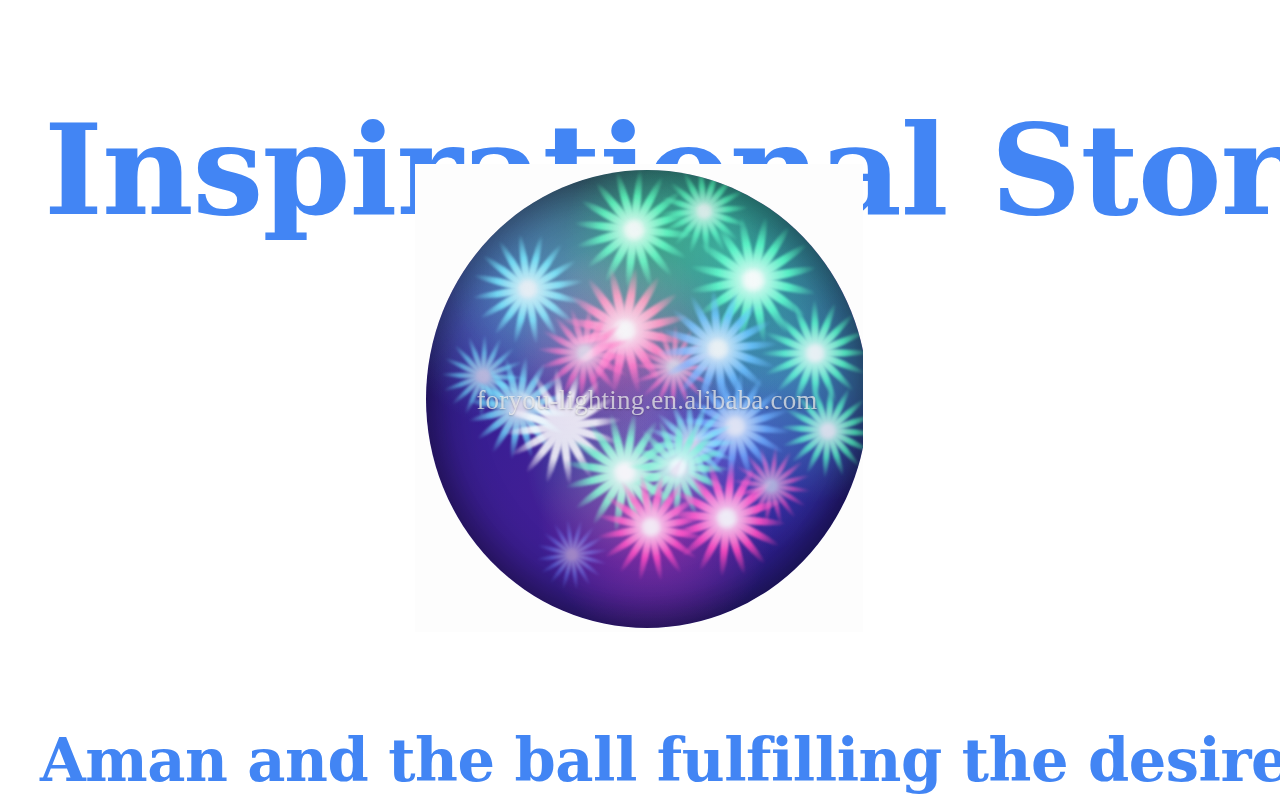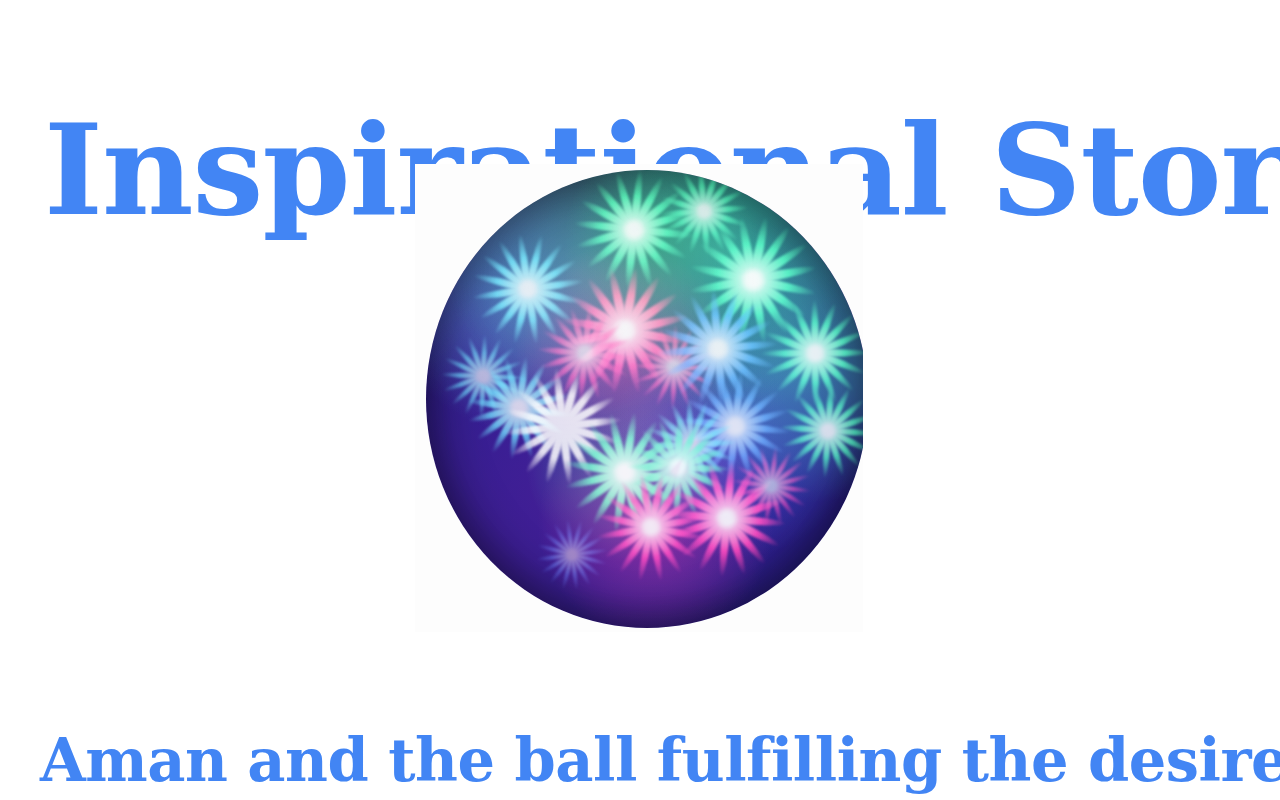--- a/index.html
+++ b/index.html
@@ -387,18 +387,19 @@
             <i style="width: 72px; height: 5.4px; margin-left: -36px; margin-top: -2.7px; transform: rotate(60deg); background: linear-gradient(90deg, rgba(255, 255, 255, 0) 0%, rgb(60, 125, 255) 22%, rgb(255, 255, 255) 50%, rgb(60, 125, 255) 78%, rgba(255, 255, 255, 0) 100%);"></i>
             <i style="width: 72px; height: 5.4px; margin-left: -36px; margin-top: -2.7px; transform: rotate(82.5deg); background: linear-gradient(90deg, rgba(255, 255, 255, 0) 0%, rgb(60, 125, 255) 22%, rgb(255, 255, 255) 50%, rgb(60, 125, 255) 78%, rgba(255, 255, 255, 0) 100%);"></i>
             <i style="width: 72px; height: 5.4px; margin-left: -36px; margin-top: -2.7px; transform: rotate(105deg); background: linear-gradient(90deg, rgba(255, 255, 255, 0) 0%, rgb(60, 125, 255) 22%, rgb(255, 255, 255) 50%, rgb(60, 125, 255) 78%, rgba(255, 255, 255, 0) 100%);"></i>
             <i style="width: 72px; height: 5.4px; margin-left: -36px; margin-top: -2.7px; transform: rotate(127.5deg); background: linear-gradient(90deg, rgba(255, 255, 255, 0) 0%, rgb(60, 125, 255) 22%, rgb(255, 255, 255) 50%, rgb(60, 125, 255) 78%, rgba(255, 255, 255, 0) 100%);"></i>
             <i style="width: 72px; height: 5.4px; margin-left: -36px; margin-top: -2.7px; transform: rotate(150deg); background: linear-gradient(90deg, rgba(255, 255, 255, 0) 0%, rgb(60, 125, 255) 22%, rgb(255, 255, 255) 50%, rgb(60, 125, 255) 78%, rgba(255, 255, 255, 0) 100%);"></i>
             <i style="width: 72px; height: 5.4px; margin-left: -36px; margin-top: -2.7px; transform: rotate(172.5deg); background: linear-gradient(90deg, rgba(255, 255, 255, 0) 0%, rgb(60, 125, 255) 22%, rgb(255, 255, 255) 50%, rgb(60, 125, 255) 78%, rgba(255, 255, 255, 0) 100%);"></i>
             <div class="core"></div>
           </div>
         </div>
       <div class="ball-gloss"></div>
+      <div class="watermark">foryou-lighting.en.alibaba.com</div>
     </div>
   </div>
 
   <h2 class="subtitle">Aman and the ball fulfilling the desire.</h2>
 
 </div>
 
 </body></html>

